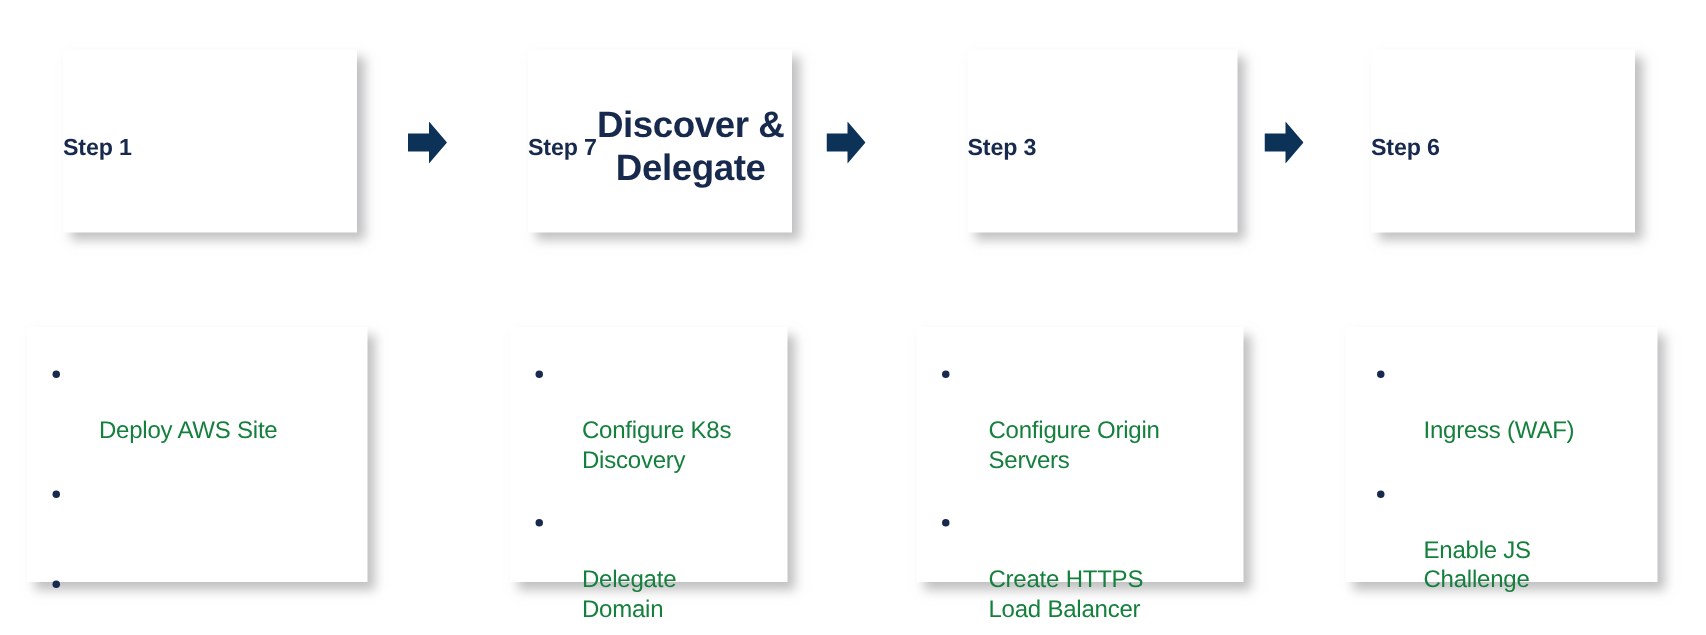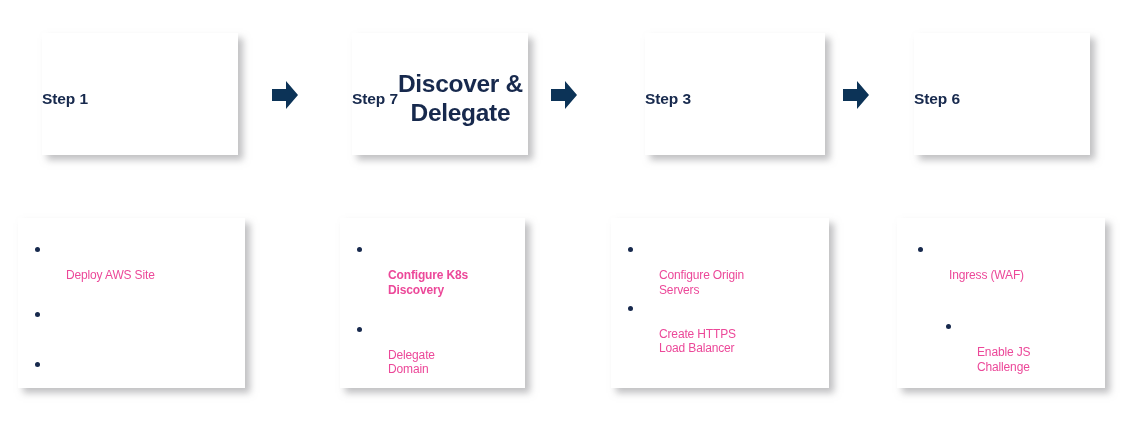--- a/index.html
+++ b/index.html
@@ -72,22 +72,22 @@
   .bullets {
     list-style: none;
     margin: 0;
     padding: 0;
     position: absolute;
     left: 0;
     right: 0;
   }
   .bullet-item {
     position: relative;
-    color: #ec4899;
-    font-size: 12px;
+    color: #15803d;
+    font-size: 16px;
     line-height: 1.22;
     letter-spacing: -0.15px;
     white-space: pre-line;
   }
   .bullet-dot {
     position: absolute;
     width: 5px;
     height: 5px;
     border-radius: 50%;
     background: #17294D;
@@ -145,55 +145,55 @@
       </li>
       <li class="bullet-item" style="margin-left:48px;">
         <span class="bullet-dot" style="left:-31px; top:8px;"></span>
         
       </li>
     </ul>
   </div>
 
   <div class="card list-card" style="left:340px; top:218px; width:185px; height:170px;">
     <ul class="bullets" style="top:21px;">
-      <li class="bullet-item" style="margin-left:48px; margin-bottom:21px;font-weight:bold;">
+      <li class="bullet-item" style="margin-left:48px; margin-bottom:21px;">
         <span class="bullet-dot" style="left:-31px; top:8px;"></span>
         <span>Configure K8s
 Discovery</span>
       </li>
       <li class="bullet-item" style="margin-left:48px;">
         <span class="bullet-dot" style="left:-31px; top:8px;"></span>
         <span>Delegate
 Domain</span>
       </li>
     </ul>
   </div>
 
   <div class="card list-card" style="left:611px; top:218px; width:218px; height:170px;">
     <ul class="bullets" style="top:21px;">
-      <li class="bullet-item" style="margin-left:48px; ">
+      <li class="bullet-item" style="margin-left:48px; margin-bottom:21px;">
         <span class="bullet-dot" style="left:-31px; top:8px;"></span>
         <span>Configure Origin
 Servers</span>
       </li>
       <li class="bullet-item" style="margin-left:48px;">
         <span class="bullet-dot" style="left:-31px; top:8px;"></span>
         <span>Create HTTPS
 Load Balancer</span>
       </li>
     </ul>
   </div>
 
   <div class="card list-card" style="left:897px; top:218px; width:208px; height:170px;">
     <ul class="bullets" style="top:21px;">
-      <li class="bullet-item" style="margin-left:52px; margin-bottom:33px;">
+      <li class="bullet-item" style="margin-left:52px; margin-bottom:21px;">
         <span class="bullet-dot" style="left:-31px; top:8px;"></span>
         <span>Ingress (WAF)</span>
       </li>
-      <li class="bullet-item" style="margin-left:80px;">
+      <li class="bullet-item" style="margin-left:52px;">
         <span class="bullet-dot" style="left:-31px; top:8px;"></span>
         <span>Enable JS
 Challenge</span>
       </li>
     </ul>
   </div>
 
 </div>
 
 </body></html>

